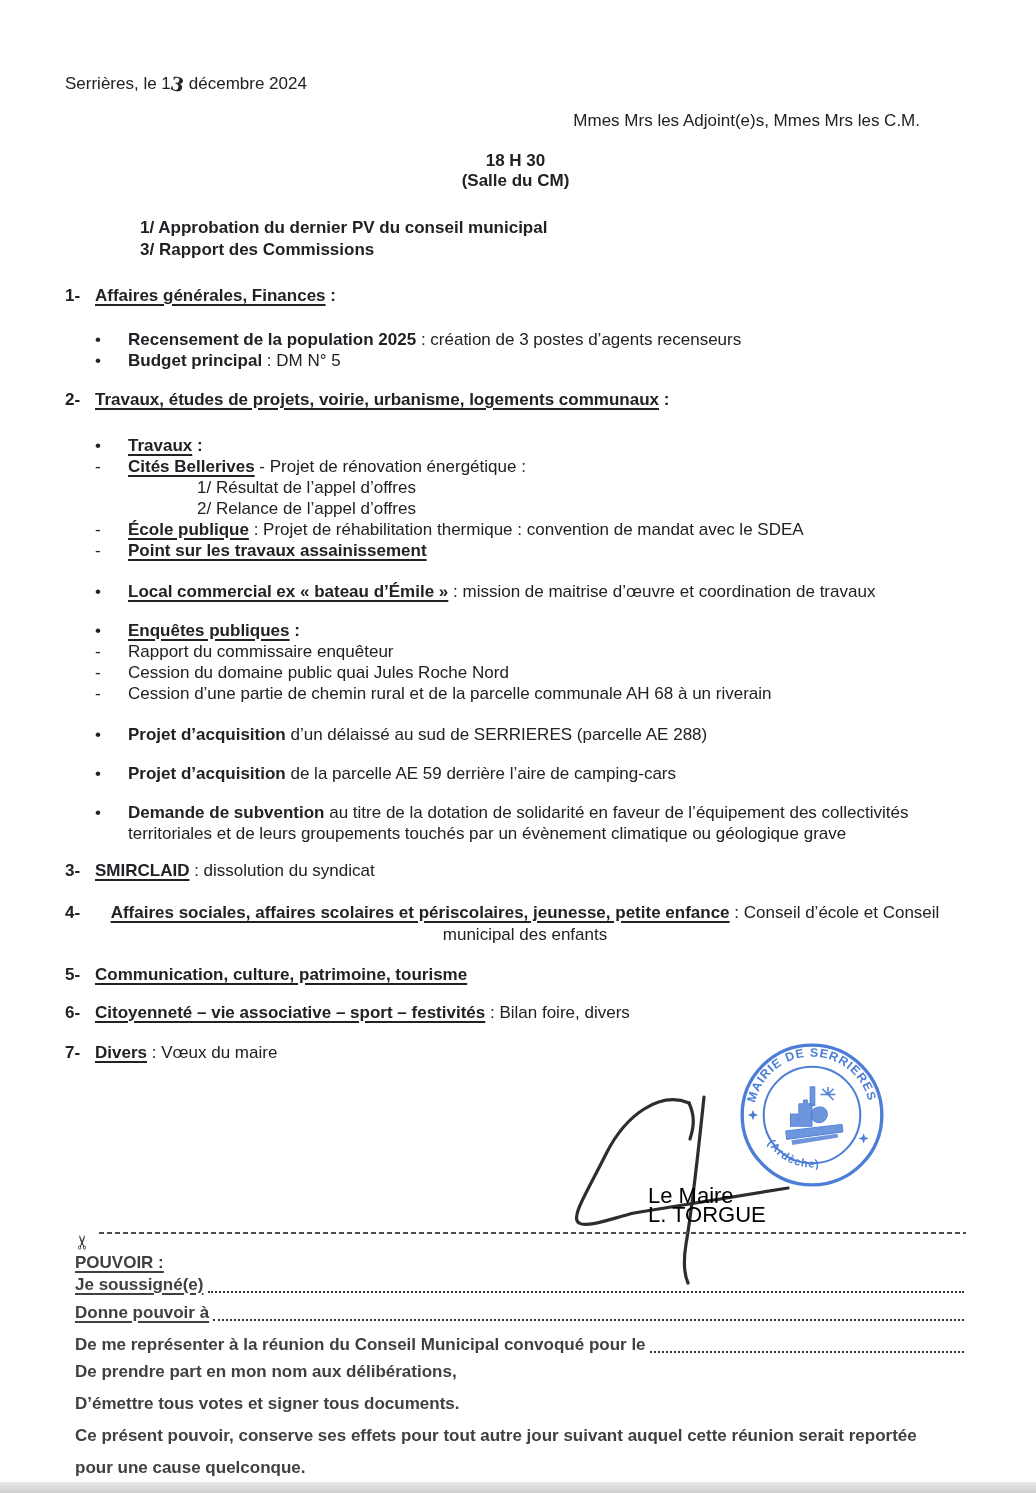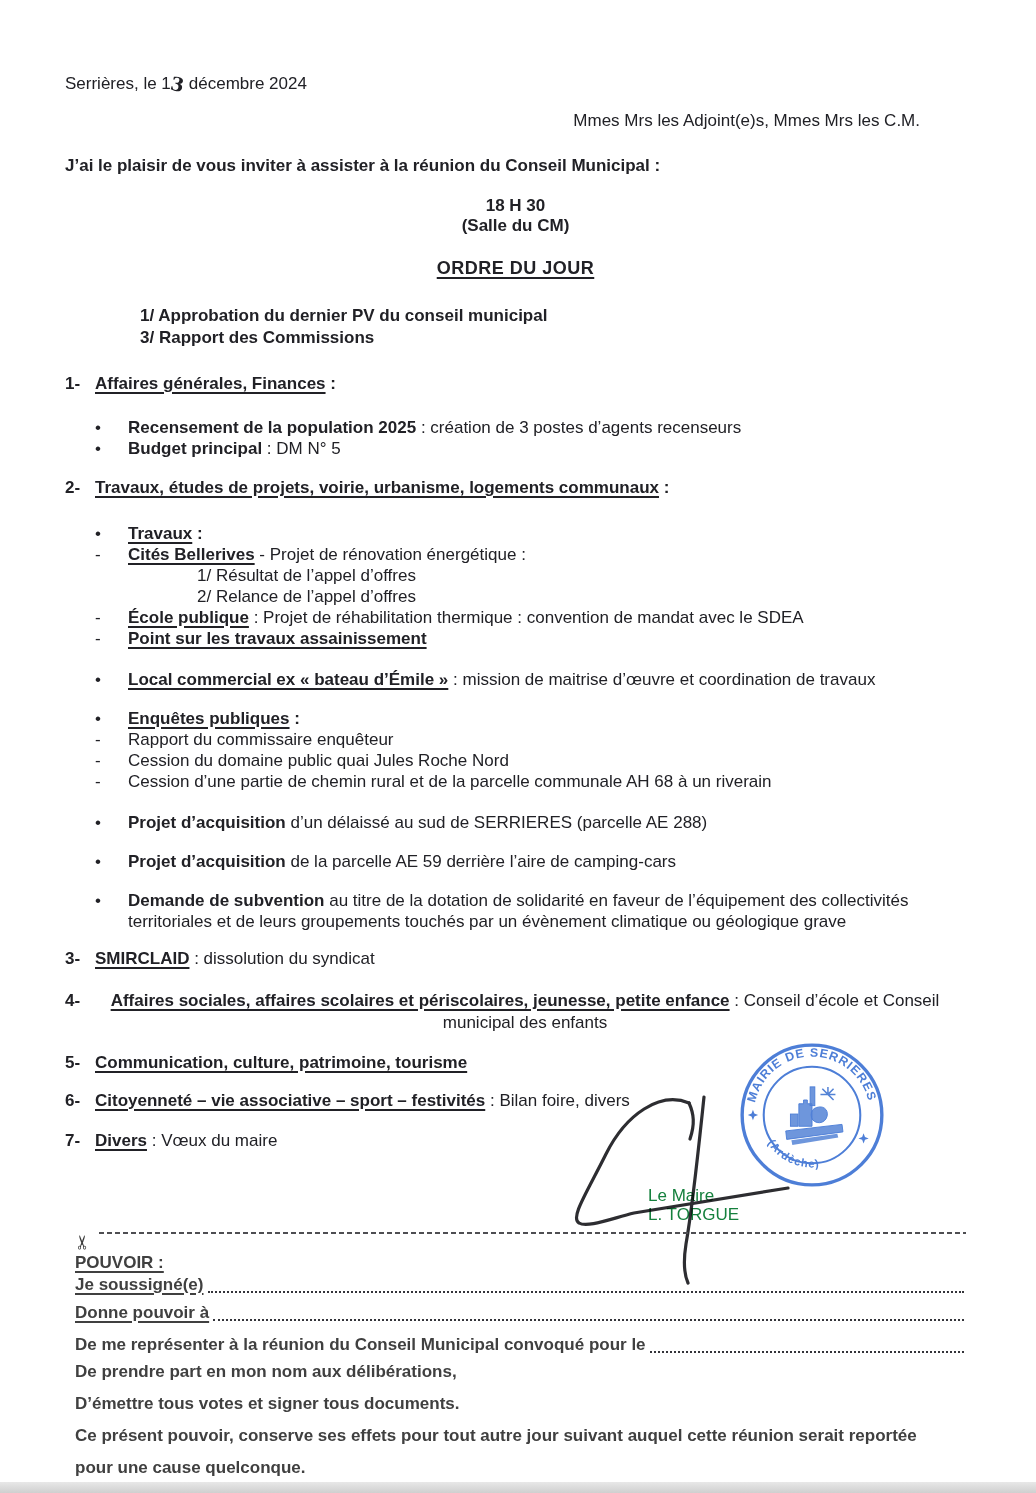--- a/index.html
+++ b/index.html
@@ -33,43 +33,41 @@
   .pv-title{line-height:22px;}
   .leader-row{display:flex;align-items:flex-end;line-height:22px;}
   .leader{flex:1;border-bottom:2.5px dotted #34343a;margin:0 2px 3px 4px;}
   .pv{margin:0;line-height:32px;font-weight:bold;}
   .pv-gap{margin-top:6px;}
   .pv-wide{max-width:848px;}
   .hand{display:inline-block;font-family:"DejaVu Serif",serif;font-weight:bold;
         transform:rotate(12deg) translateY(2px);font-size:19px;}
   
   .sig-svg{position:absolute;left:552px;top:1086px;mix-blend-mode:multiply;}
-  .maire{position:absolute;left:648px;top:1186px;line-height:19px;font-size:17px;color:#15803d;}
+  .maire{position:absolute;left:648px;top:1186px;line-height:19px;font-size:22px;color:#000000;}
   .stamp{position:absolute;left:737px;top:1040px;mix-blend-mode:multiply;opacity:.93;}
   .scan-edge{position:absolute;left:0;right:0;bottom:0;height:11px;
              background:linear-gradient(180deg,#e8e8e8,#cfcfcf);}
 </style>
 </head>
 <body>
 
 <div class="page">
   <div class="content">
 
     <div class="place-date"><span>Serrières, le 1</span><span class="hand">3</span><span> décembre 2024</span></div>
 
     <div class="recipients">Mmes Mrs les Adjoint(e)s, Mmes Mrs les C.M.</div>
 
-    <div class="invitation b">J’ai le plaisir de vous inviter à assister à la réunion du Conseil Municipal :</div>
 
     <div class="center-block">
       <div>18 H 30</div>
       <div>(Salle du CM)</div>
     </div>
 
-    <div class="agenda-title"><span class="b u2">ORDRE DU JOUR</span></div>
 
     <div class="prelim">
       <div>1/ Approbation du dernier PV du conseil municipal</div>
       <div>3/ Rapport des Commissions</div>
     </div>
 
     <div class="sec mt24">
       <span class="num">1-</span>
       <div class="sbody"><span class="b u2">Affaires générales, Finances</span><span class="b"> :</span></div>
     </div>

